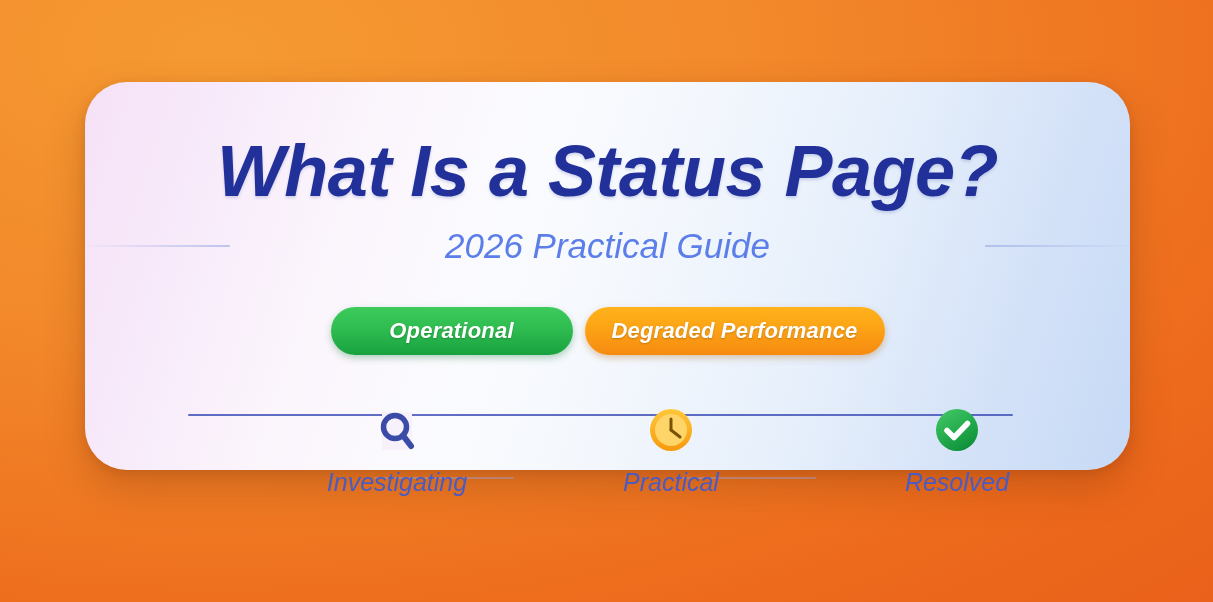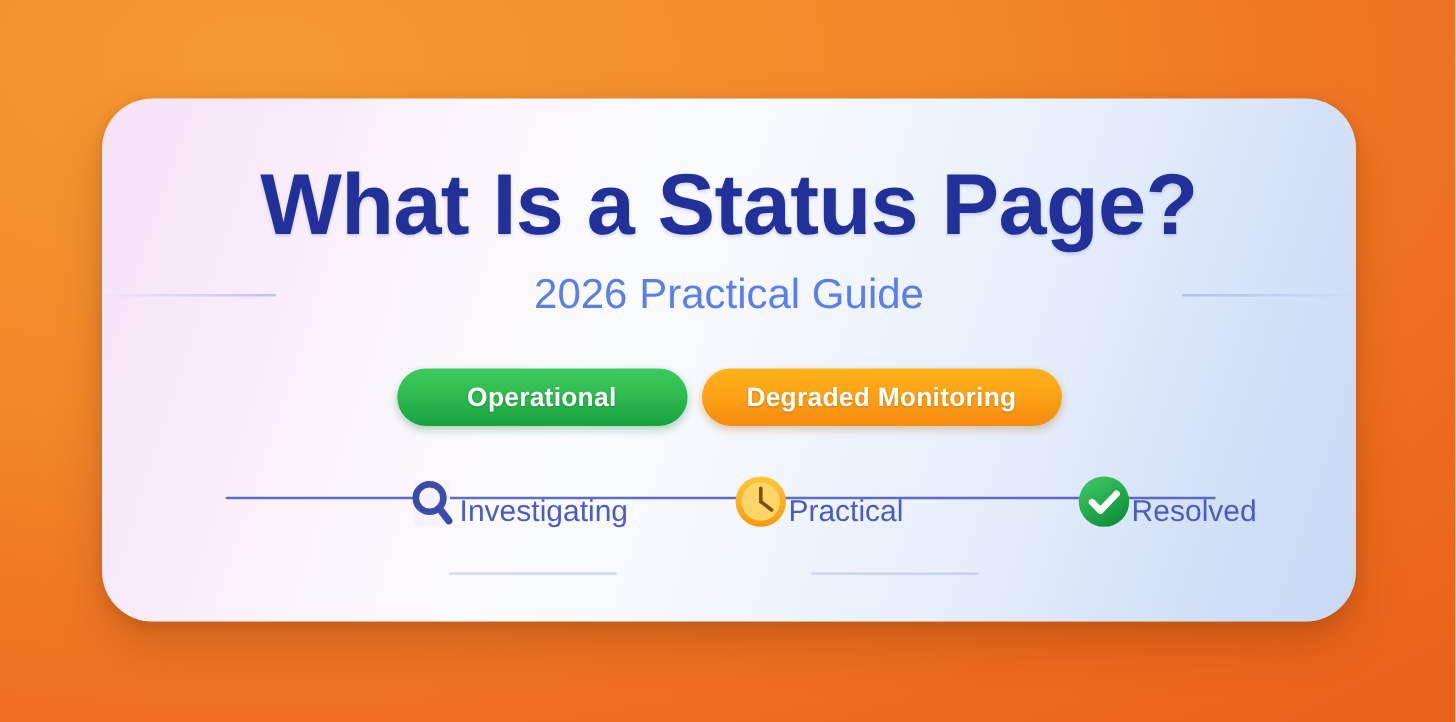--- a/index.html
+++ b/index.html
@@ -16,35 +16,36 @@
     background:
       radial-gradient(120% 130% at 18% 8%, #F59A32 0%, #F2882A 38%, #ED6A1C 78%, #E9601A 100%);
   }
 
   
   #card {
     position: absolute;
     left: 85px;
     top: 82px;
     width: 1045px;
-    height: 436px;
+    height: 388px;
     border-radius: 42px;
     background:
       linear-gradient(108deg,
         #F6E1F7 0%,
         #F7EAFA 12%,
         #FBF4FC 24%,
         #FAFBFE 40%,
         #F3F7FD 54%,
         #E6EFFB 70%,
         #D4E2F8 86%,
         #C6D9F5 100%);
     box-shadow:
       0 18px 38px rgba(120, 52, 10, 0.28),
       0 3px 10px rgba(120, 52, 10, 0.16);
+    font-style: italic;
   }
 
   
   .title {
     position: absolute;
     left: 0;
     top: 48px;
     width: 100%;
     text-align: center;
     font-size: 72px;
@@ -135,25 +136,25 @@
     left: 0;
     top: 22px;
     width: 825px;
     height: 2px;
     background: #4455B8;
     opacity: 0.85;
     border-radius: 2px;
   }
   .node {
     position: absolute;
-    top: 4px;
+    top: 16px;
     width: 120px;
     margin-left: -60px;
     display: flex;
-    flex-direction: row;
+    flex-direction: column;
     align-items: center;
   }
   .node-icon {
     position: relative;
     width: 46px;
     height: 46px;
     display: flex;
     align-items: center;
     justify-content: center;
   }
@@ -181,21 +182,21 @@
     <div class="title">What Is a Status Page?</div>
 
     <div class="subtitle-row">
       <div class="sub-rule left"></div>
       <div class="subtitle">2026 Practical Guide</div>
       <div class="sub-rule right"></div>
     </div>
 
     <div class="pill-row">
       <div class="pill green">Operational</div>
-      <div class="pill orange">Degraded Monitoring</div>
+      <div class="pill orange">Degraded Performance</div>
     </div>
 
     <div id="timeline">
 
       <div class="track"></div>
 
       <div class="label-rule" style="left:186px; width:140px;"></div>
       <div class="label-rule" style="left:488px; width:140px;"></div>
 
       <div class="node" style="left:209px;">

